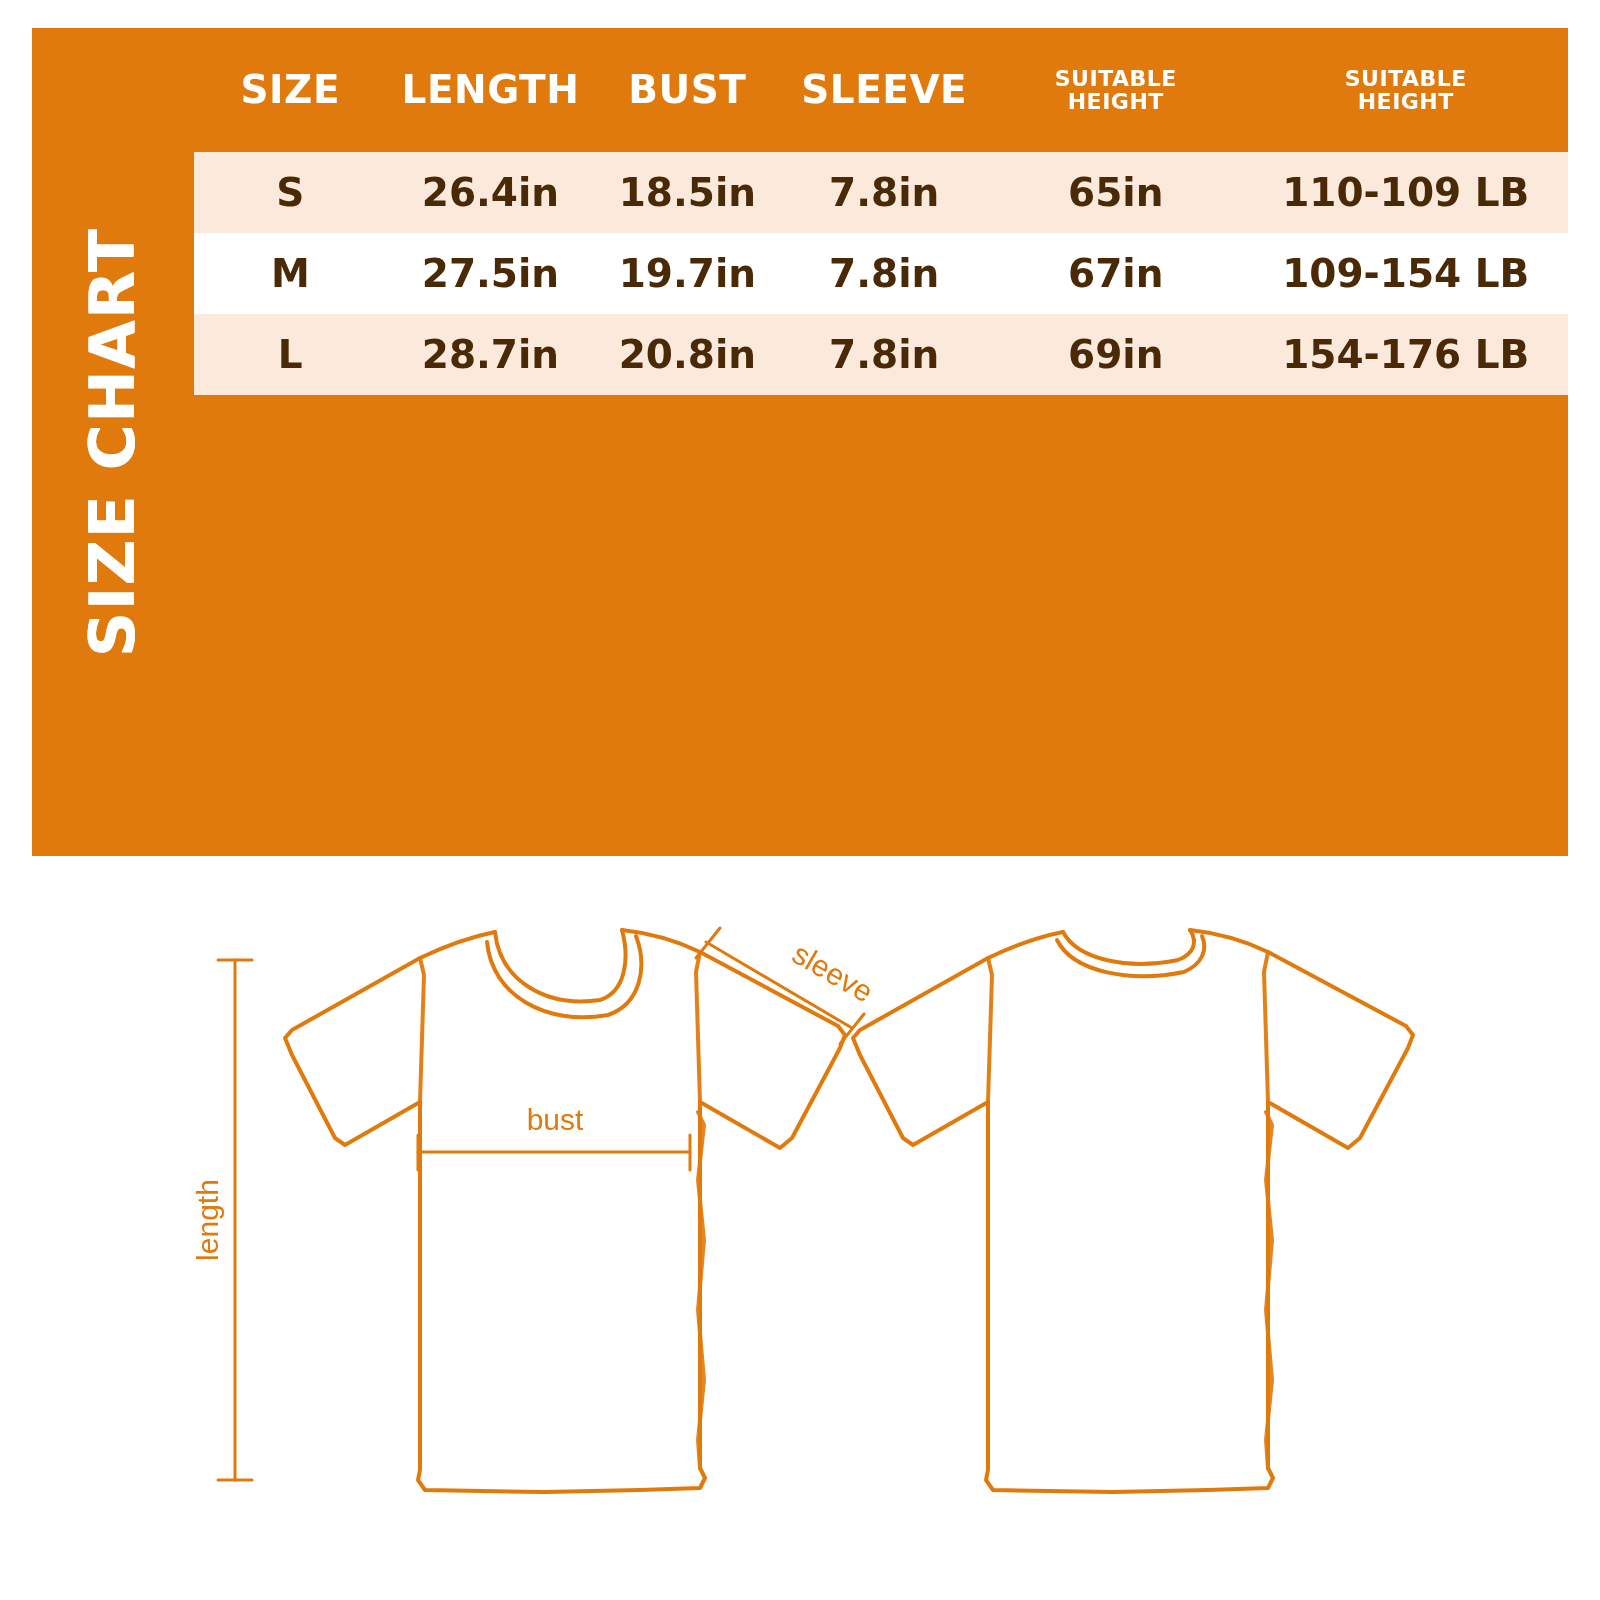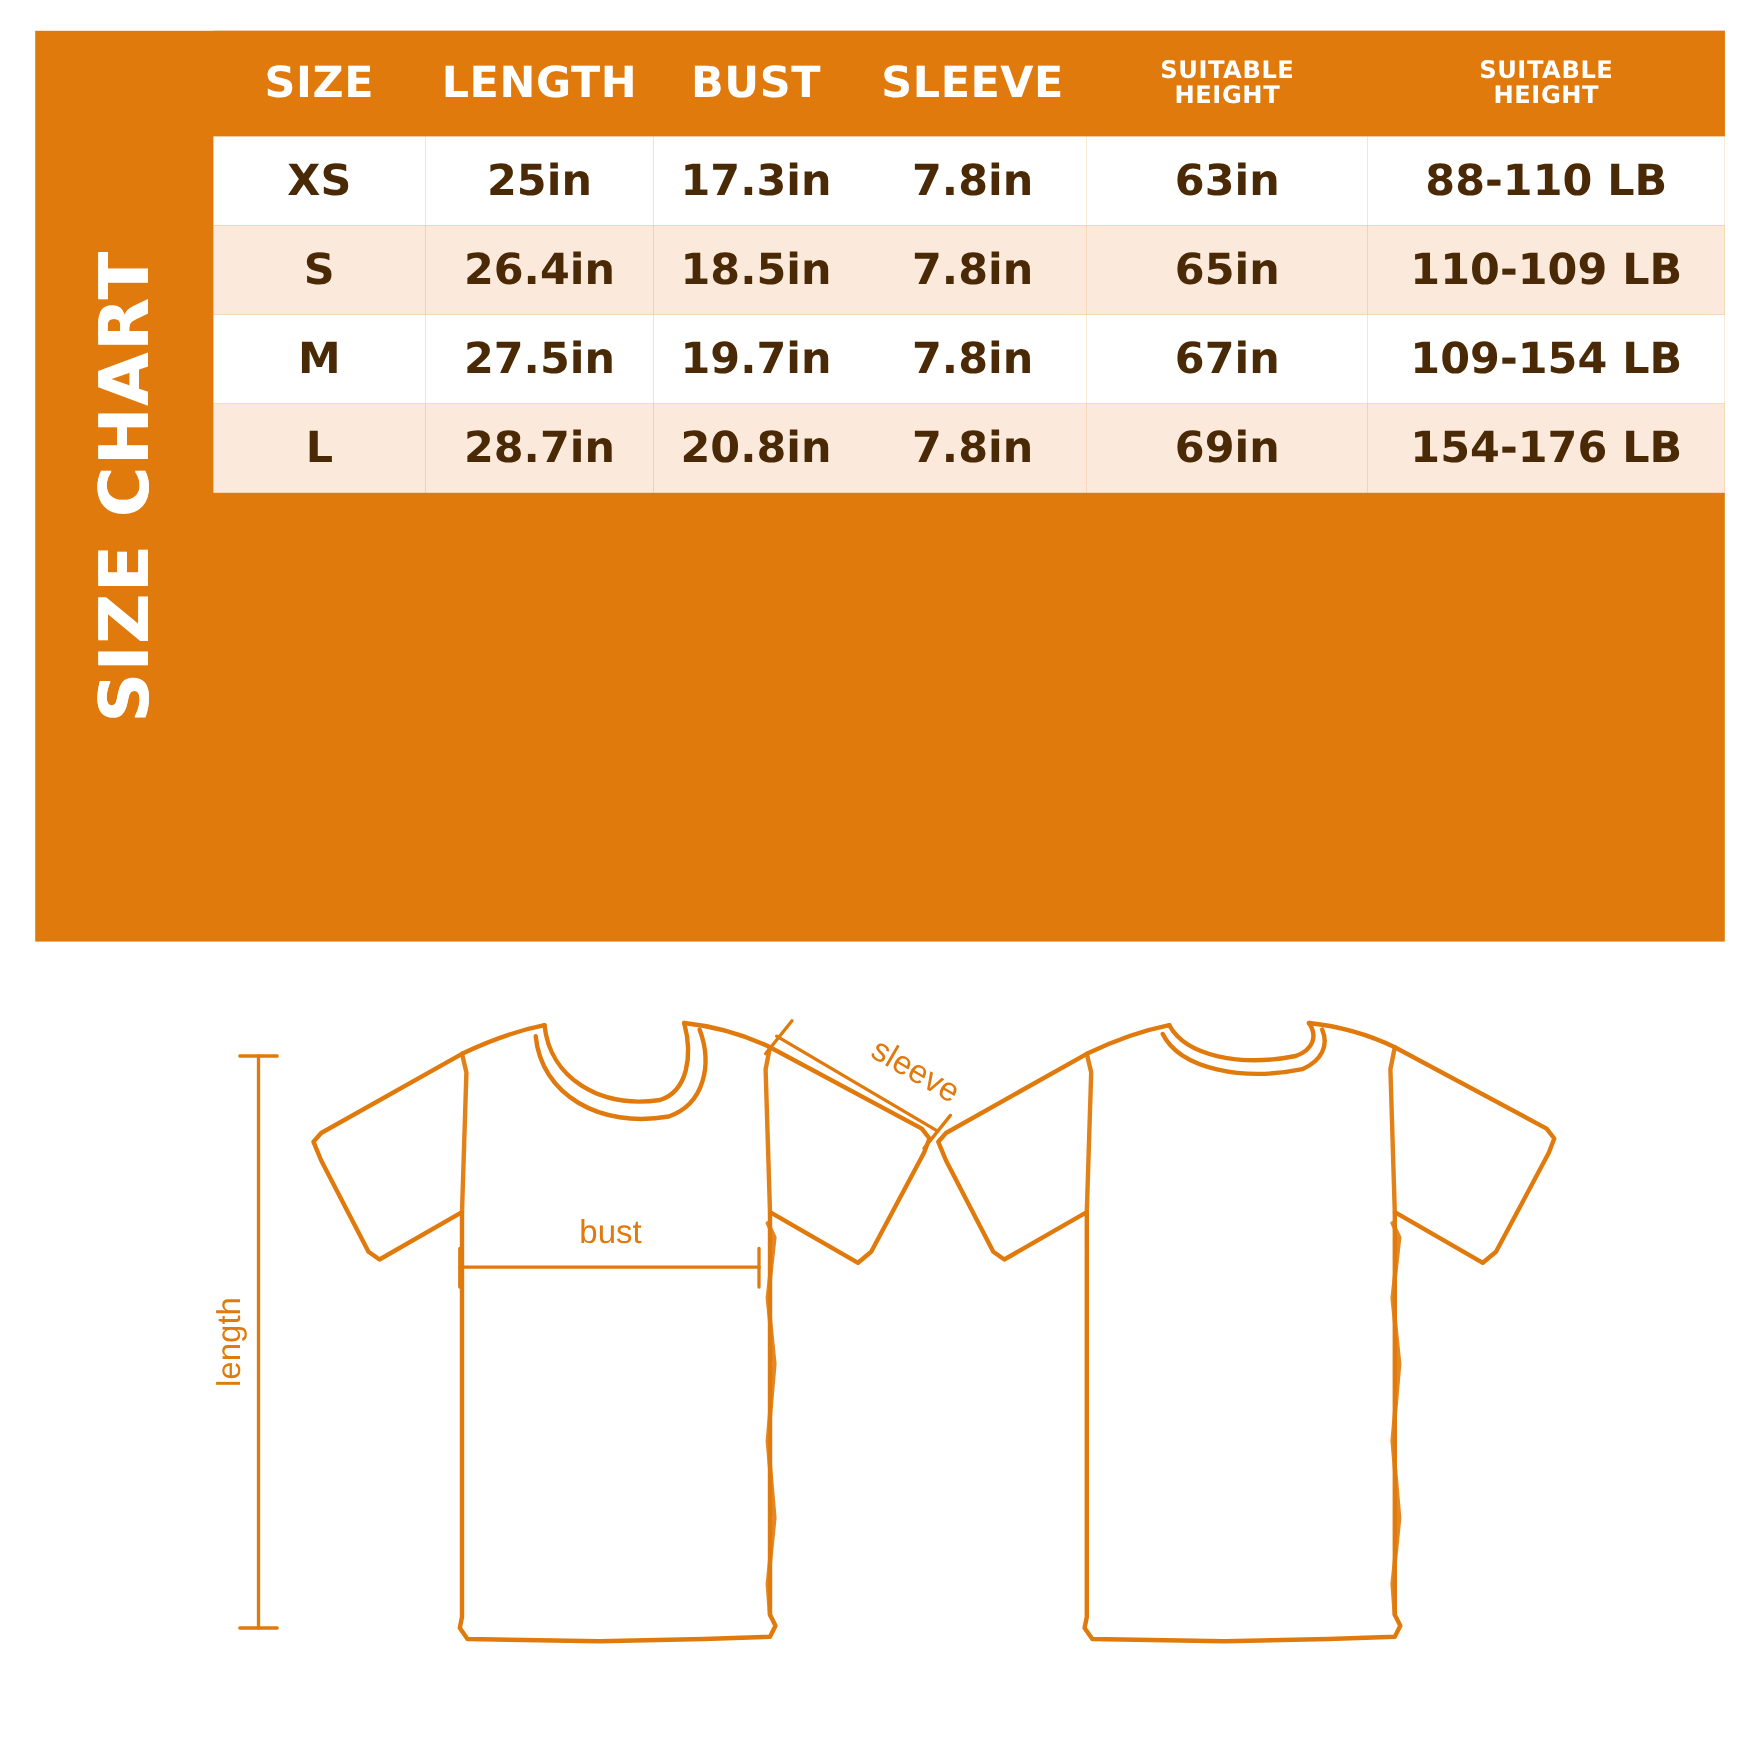--- a/index.html
+++ b/index.html
@@ -64,21 +64,21 @@
     border-collapse: collapse;
     table-layout: fixed;
   }
   table.size-table th {
     color: #ffffff;
     background: #E07A0C;
     font-size: 39px;
     font-weight: bold;
     font-family: "DejaVu Sans", sans-serif;
     letter-spacing: 0.5px;
-    height: 96px;
+    height: 124px;
     vertical-align: middle;
     text-align: center;
     line-height: 1.02;
     padding: 0;
   }
   table.size-table th.small-head {
     font-size: 22px;
     line-height: 1.05;
   }
   table.size-table td {
@@ -144,28 +144,20 @@
               <div>SUITABLE</div>
               <div>HEIGHT</div>
             </th>
             <th class="small-head">
               <div>SUITABLE</div>
               <div>HEIGHT</div>
             </th>
           </tr>
         </thead>
         <tbody>
-          <tr>
-            <td>XS</td>
-            <td>25in</td>
-            <td>17.3in</td>
-            <td>7.8in</td>
-            <td>63in</td>
-            <td>88-110 LB</td>
-          </tr>
           <tr class="alt">
             <td>S</td>
             <td>26.4in</td>
             <td>18.5in</td>
             <td>7.8in</td>
             <td>65in</td>
             <td>110-109 LB</td>
           </tr>
           <tr>
             <td>M</td>

